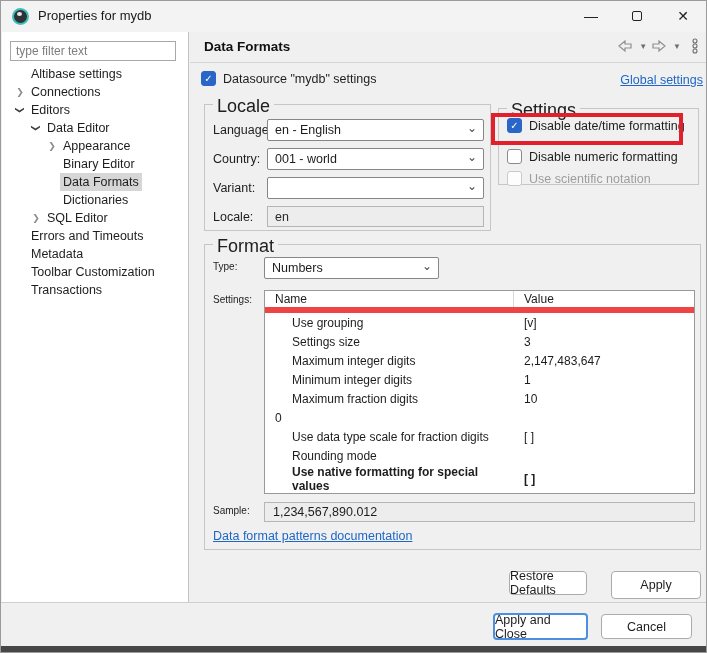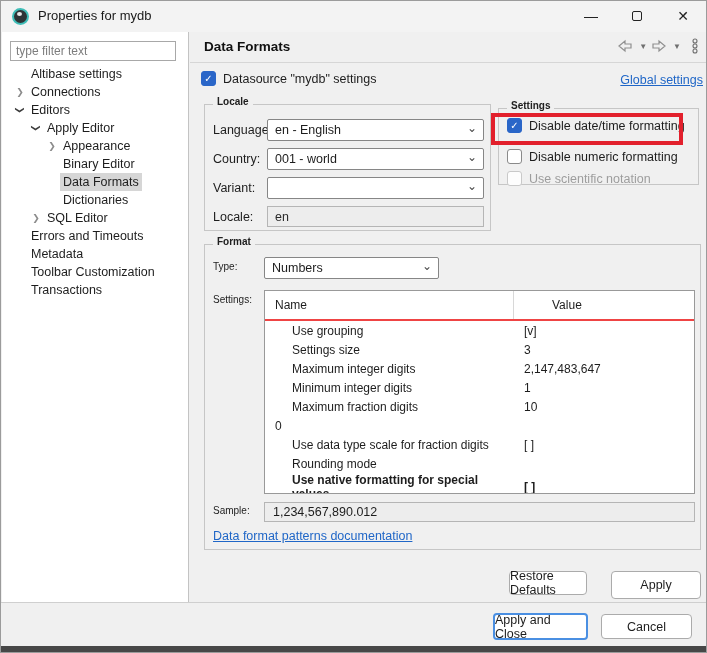--- a/index.html
+++ b/index.html
@@ -43,42 +43,42 @@
   .ds-row { position:absolute; left:11px; top:8px; display:flex; align-items:center; gap:7px; }
   .link { color:#1f66c7; text-decoration:underline; cursor:pointer; font-size:12.5px; }
   .global-link { position:absolute; right:4px; top:10px; }
 
   .checkbox { width:15px; height:15px; border-radius:3px; display:inline-flex; align-items:center; justify-content:center; flex:0 0 auto; }
   .checkbox.checked { background:#2a66c8; border:1px solid #2a66c8; color:#fff; font-size:10px; font-weight:bold; }
   .checkbox.unchecked { background:#fff; border:1px solid #8a8a8a; }
   .checkbox.disabled { background:#fdfdfd; border:1px solid #c9c9c9; }
 
   .group { position:absolute; border:1px solid #c6c6c6; }
-  .group-legend { position:absolute; top:-9px; left:8px; background:#f0f0f0; padding:0 4px; font-size:10px; color:#202020;font-weight:bold; }
+  .group-legend { position:absolute; top:-9px; left:8px; background:#f0f0f0; padding:0 4px; font-size:18px; color:#202020; }
 
   
   .locale-group { left:14px; top:41px; width:287px; height:127px; }
   .loc-row { position:absolute; left:8px; display:flex; align-items:center; }
   .loc-label { width:54px; font-size:12.5px; }
   .combo { position:relative; width:217px; height:22px; background:#fff; border:1px solid #868686; border-radius:2px; display:flex; align-items:center; padding:0 20px 0 7px; font-size:12.5px; }
   .combo .caret { position:absolute; right:6px; top:1px; color:#4a4a4a; font-size:12px; }
   .readonly-field { width:217px; height:21px; background:#ededed; border:1px solid #b5b5b5; display:flex; align-items:center; padding:0 7px; font-size:12.5px; color:#2a2a2a; }
 
   
   .settings-group { left:308px; top:45px; width:201px; height:77px; }
   .opt-row { position:absolute; left:8px; display:flex; align-items:center; gap:7px; white-space:nowrap; font-size:12.5px; }
   .opt-row.disabled { color:#9d9d9d; }
   .red-highlight { position:absolute; left:-8px; top:4px; width:192px; height:32px; border:4px solid #e2202c; pointer-events:none; }
 
   
   .format-group { left:14px; top:181px; width:497px; height:306px; }
   .fmt-label { position:absolute; left:8px; font-size:10px; }
   .type-combo { position:absolute; left:59px; top:12px; width:175px; }
   .fmt-table { position:absolute; left:59px; top:45px; width:431px; height:204px; background:#fff; border:1px solid #999; font-size:12px; overflow:hidden; }
-  .t-header { display:grid; grid-template-columns:249px 1fr; height:30px; border-bottom:2px solid #ef4444;gap:28px; }
+  .t-header { display:grid; grid-template-columns:249px 1fr; height:22px; border-bottom:6px solid #ef4444; }
   .t-header > div { display:flex; align-items:center; padding-left:10px; }
   .t-header > div:first-child { border-right:1px solid #d8d8d8; }
   .t-row { display:grid; grid-template-columns:249px 1fr; height:19px; align-items:center; }
   .t-row .t-name { padding-left:27px; }
   .t-row .t-value { padding-left:10px; }
   .t-row.bold { font-weight:bold; }
   .sample-row-label { top:260px; }
   .sample-field { position:absolute; left:59px; top:257px; width:431px; height:20px; background:#ededed; border:1px solid #b5b5b5; display:flex; align-items:center; padding:0 8px; font-size:12.5px; }
   .doc-link { position:absolute; left:8px; top:284px; }
 
@@ -124,21 +124,21 @@
         <div class="tree-item" style="padding-left: 10px;">
           <span class="chev">❯</span>
           <span class="tree-label">Connections</span>
         </div>
         <div class="tree-item" style="padding-left: 10px;">
           <span class="chev expanded">❯</span>
           <span class="tree-label">Editors</span>
         </div>
         <div class="tree-item" style="padding-left: 26px;">
           <span class="chev expanded">❯</span>
-          <span class="tree-label">Apply Editor</span>
+          <span class="tree-label">Data Editor</span>
         </div>
         <div class="tree-item" style="padding-left: 42px;">
           <span class="chev">❯</span>
           <span class="tree-label">Appearance</span>
         </div>
         <div class="tree-item" style="padding-left: 42px;">
           <span class="chev"></span>
           <span class="tree-label">Binary Editor</span>
         </div>
         <div class="tree-item" style="padding-left: 42px;">

